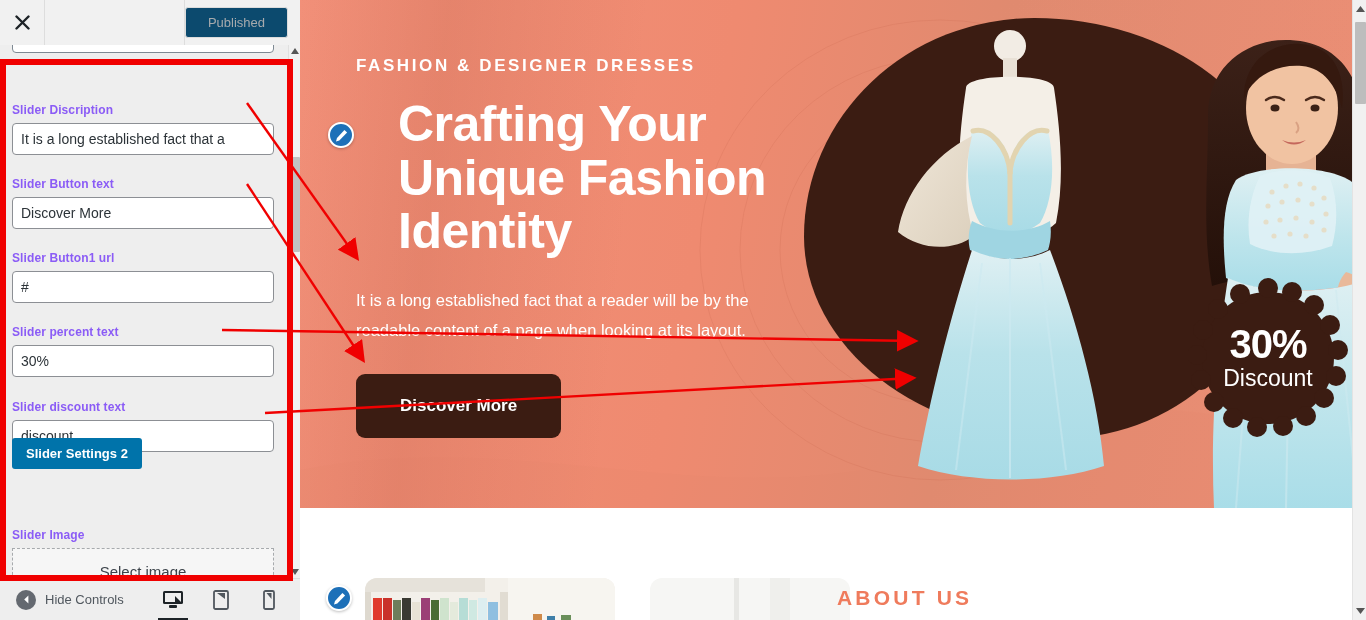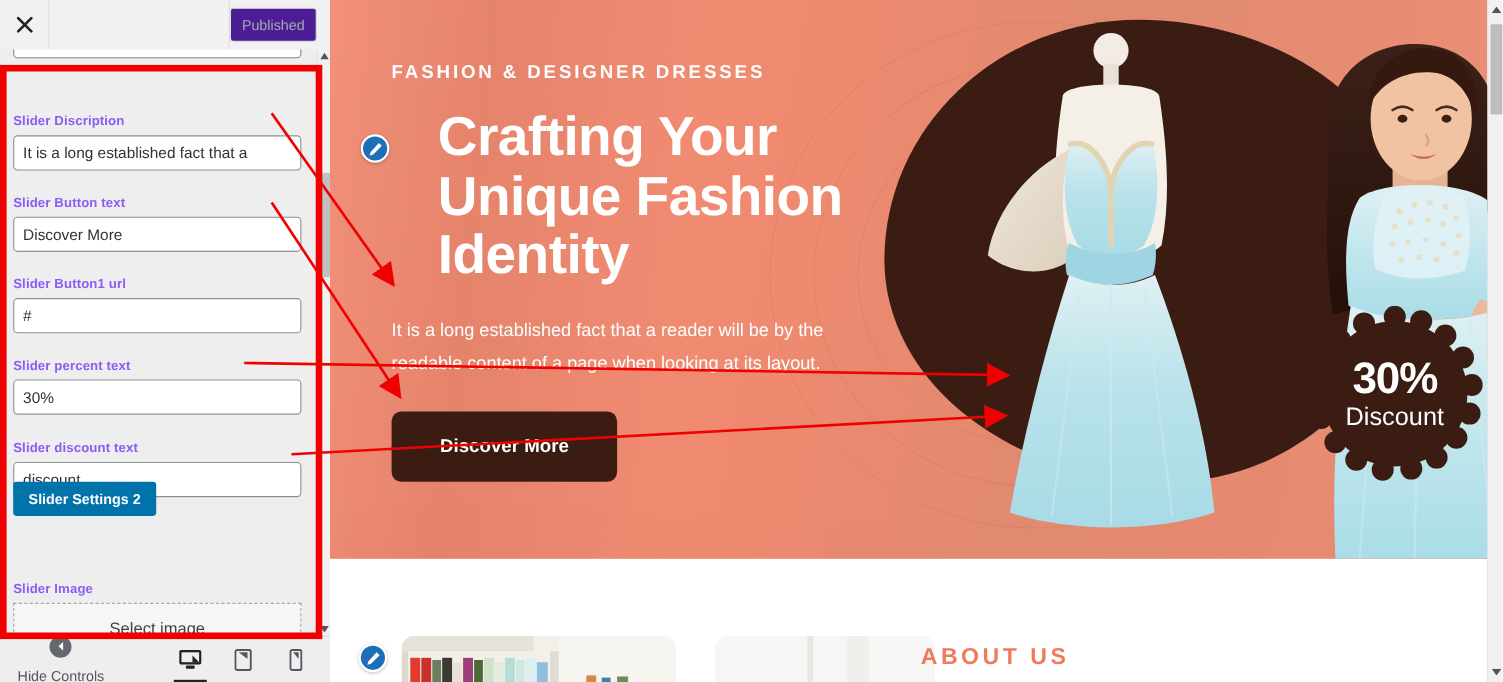--- a/index.html
+++ b/index.html
@@ -28,22 +28,22 @@
     width: 45px; height: 45px;
     display: flex; align-items: center; justify-content: center;
     background: #f1f1f1;
     border-right: 1px solid #ddd;
     cursor: pointer;
   }
   .close-btn svg { display: block; }
   .header-spacer { flex: 1; height: 45px; border-right: 1px solid #ddd; }
   .published-btn {
     margin-left: auto; margin-right: 12px;
-    padding: 7px 10px;
-    background: #4c1d95;
+    padding: 7px 22px;
+    background: #0c4a6e;
     border: 1px solid #dcdcdc;
     border-radius: 3px;
     color: #a7aaad;
     font-size: 13px;
     line-height: 1.2;
     cursor: default;
   }
 
   
   .cust-scroll {
@@ -114,21 +114,21 @@
   
   .cust-footer {
     position: absolute; left: 0; bottom: 0;
     width: 300px; height: 42px;
     background: #eeeeee;
     border-top: 1px solid #ddd;
     display: flex; align-items: center;
   }
   .hide-controls {
     display: flex; align-items: center; gap: 9px;
-    margin-left: 16px; cursor: pointer; flex-direction: column;
+    margin-left: 16px; cursor: pointer;
   }
   .hc-circle {
     width: 20px; height: 20px; border-radius: 50%;
     background: #646970;
     display: flex; align-items: center; justify-content: center;
   }
   .hide-controls-label { font-size: 13px; color: #50575e; }
   .device-btns { margin-left: auto; display: flex; align-items: center; gap: 22px; margin-right: 18px; }
   .device-btn {
     width: 26px; height: 30px;

